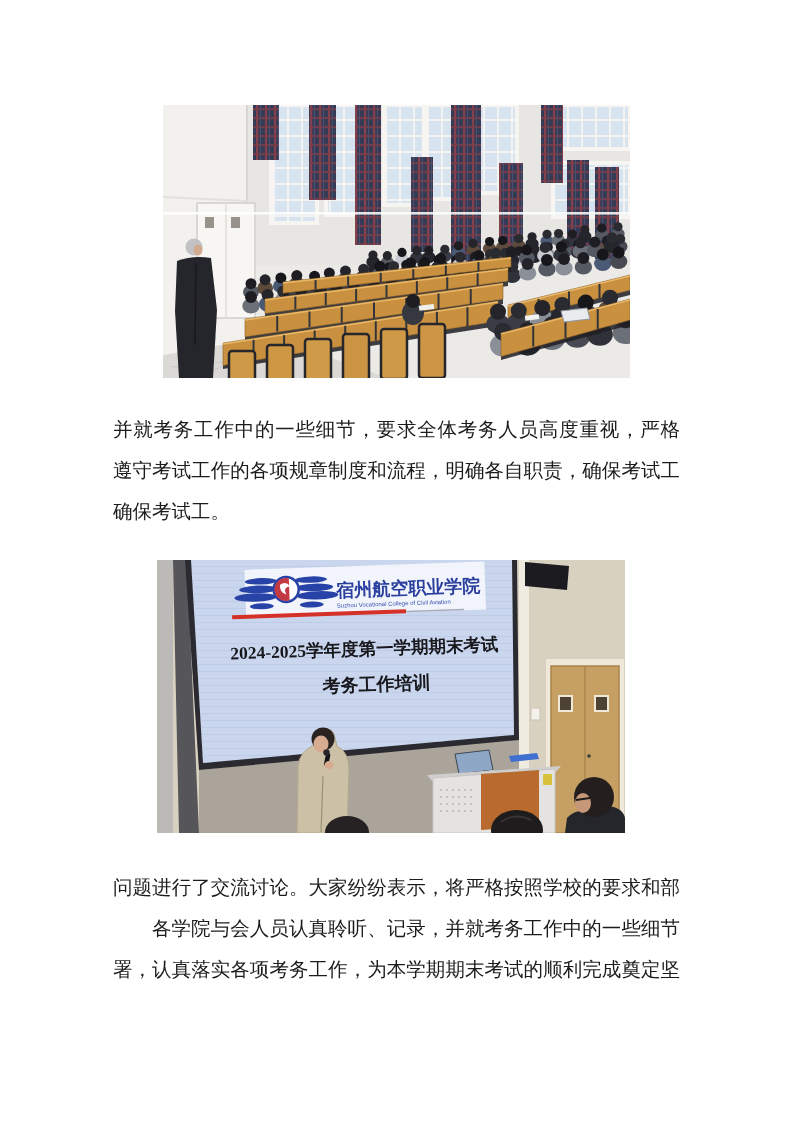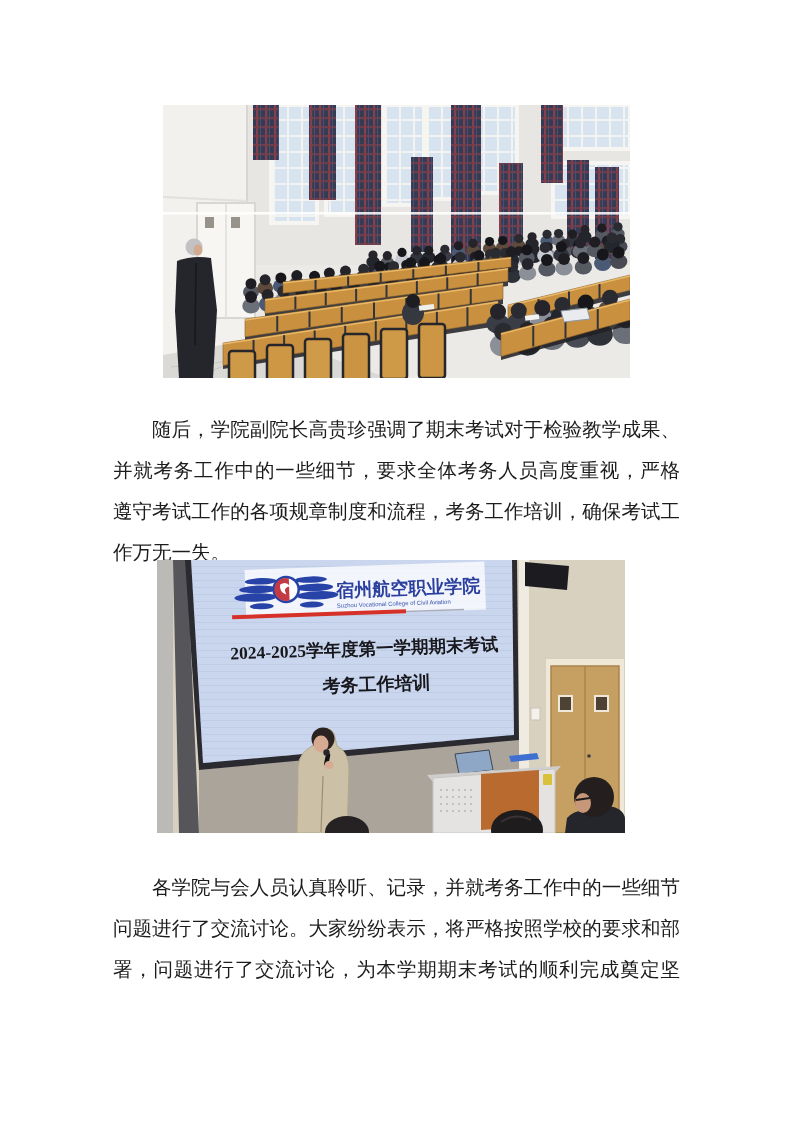--- a/index.html
+++ b/index.html
@@ -338,24 +338,23 @@
       <g>
         <circle cx="31" cy="142" r="8.5" fill="#c2c2c4"></circle>
         <ellipse cx="35" cy="145" rx="4.5" ry="5.5" fill="#d2aa90"></ellipse>
         <path d="M14,156 Q30,150 48,153 L54,205 L50,273 L16,273 L12,206 Z" fill="#25252c"></path>
         <line x1="33" y1="158" x2="32" y2="240" stroke="#17171c" stroke-width="1.5"></line>
       </g>
     </svg>
   </figure>
 
   <p class="para" id="para1">
-    <span class="pline first">随后，学院副院长高贵珍强调了期末考试对于检验教学成果、</span>
     <span class="pline">并就考务工作中的一些细节，要求全体考务人员高度重视，严格</span>
-    <span class="pline">遵守考试工作的各项规章制度和流程，考务工作培训，确保考试工</span>
-    <span class="pline last">作万无一失。</span>
+    <span class="pline">遵守考试工作的各项规章制度和流程，明确各自职责，确保考试工</span>
+    <span class="pline last">确保考试工。</span>
   </p>
 
   <figure class="photo" id="photo2">
     <svg viewBox="0 0 468 273" preserveAspectRatio="none">
       <defs>
         <pattern id="scan" patternUnits="userSpaceOnUse" width="468" height="7">
           <line x1="0" y1="6.5" x2="468" y2="6.5" stroke="#b4c2de" stroke-width="1" opacity="0.55"></line>
         </pattern>
       </defs>
 
@@ -458,18 +457,18 @@
       <g>
         <path d="M408,273 L410,258 Q420,248 432,252 L452,246 Q466,248 468,258 L468,273 Z" fill="#24262c"></path>
         <circle cx="437" cy="237" r="20" fill="#241f1e"></circle>
         <ellipse cx="426" cy="243" rx="8" ry="10" fill="#c79878"></ellipse>
         <line x1="419" y1="240" x2="433" y2="238" stroke="#1c1c1c" stroke-width="2"></line>
       </g>
     </svg>
   </figure>
 
   <p class="para" id="para2">
+    <span class="pline">问题进行了交流讨论。大家纷纷表示，将严格按照学校的要求和部</span>
     <span class="pline first">各学院与会人员认真聆听、记录，并就考务工作中的一些细节</span>
-    <span class="pline">问题进行了交流讨论。大家纷纷表示，将严格按照学校的要求和部</span>
-    <span class="pline">署，问题进行了交流讨论，为本学期期末考试的顺利完成奠定坚</span>
+    <span class="pline">署，认真落实各项考务工作，为本学期期末考试的顺利完成奠定坚</span>
   </p>
 
 </div>
 
 </body></html>

